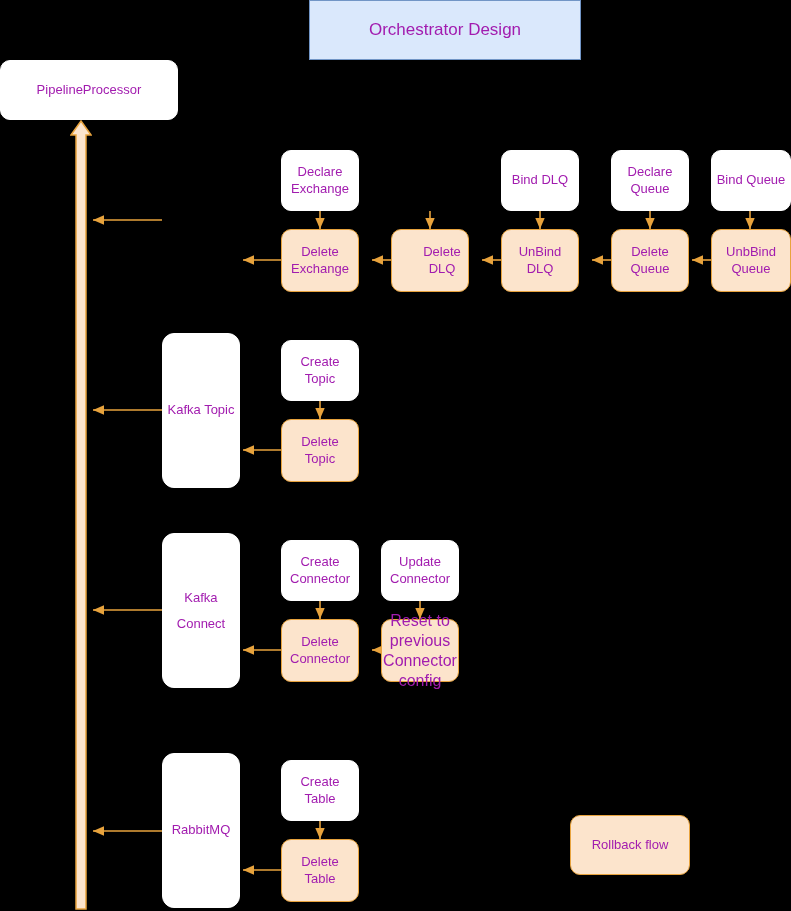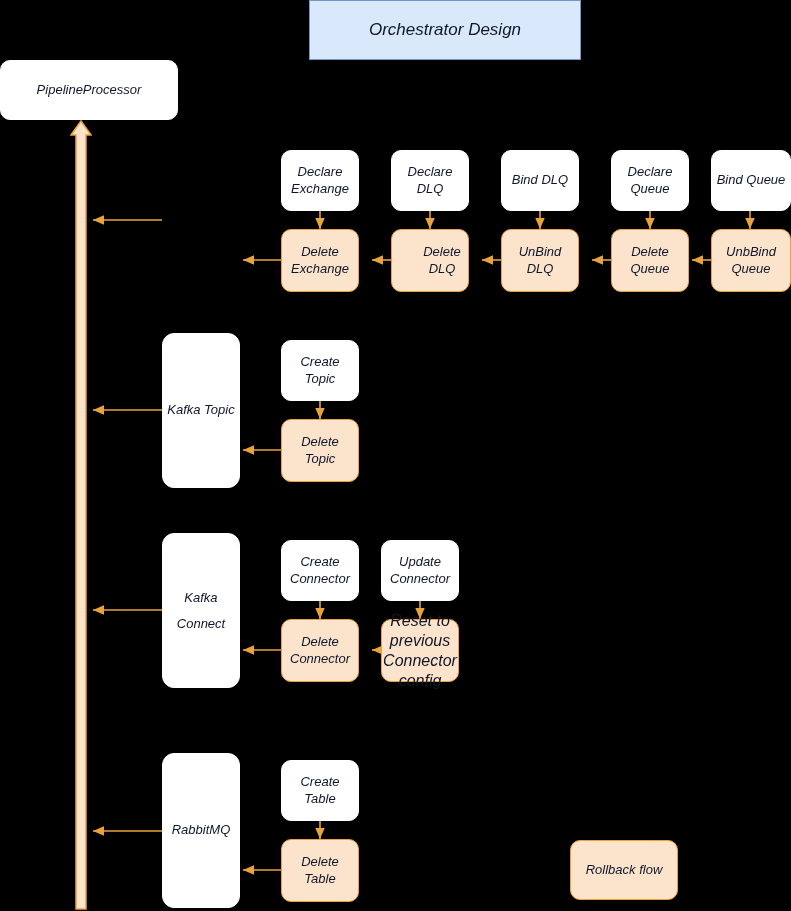--- a/index.html
+++ b/index.html
@@ -20,27 +20,26 @@
   }
 
   
   .node {
     position: absolute;
     box-sizing: border-box;
     display: flex;
     align-items: center;
     justify-content: center;
     text-align: center;
-    color: #0f172a;
+    color: #a21caf;
     font-size: 13px;
     line-height: 1.25;
     border-radius: 10px;
     padding: 2px 4px;
     user-select: none;
-    font-style: italic;
   }
 
   .node.white {
     background: #FFFFFF;
     border: 1px solid #FFFFFF;
   }
 
   .node.peach {
     background: #FCE4CC;
     border: 1.5px solid #E8A33D;
@@ -137,23 +136,20 @@
 
   <div class="node white" style="left:0px; top:60px; width:178px; height:60px;">
     <span class="node-label">PipelineProcessor</span>
   </div>
 
 
   <div class="node white" style="left:281px; top:150px; width:78px; height:61px;">
     <span class="node-label">Declare
 Exchange</span>
   </div>
-  <div class="node white" style="left:391px; top:150px; width:78px; height:61px;">
-    <span class="node-label">Declare DLQ</span>
-  </div>
   <div class="node white" style="left:501px; top:150px; width:78px; height:61px;">
     <span class="node-label">Bind DLQ</span>
   </div>
   <div class="node white" style="left:611px; top:150px; width:78px; height:61px;">
     <span class="node-label">Declare
 Queue</span>
   </div>
   <div class="node white" style="left:711px; top:150px; width:80px; height:61px;">
     <span class="node-label">Bind Queue</span>
   </div>
@@ -212,17 +208,17 @@
   <div class="node white container" style="left:162px; top:753px; width:78px; height:155px;">
     <span class="node-label">RabbitMQ</span>
   </div>
   <div class="node white" style="left:281px; top:760px; width:78px; height:61px;">
     <span class="node-label">Create Table</span>
   </div>
   <div class="node peach" style="left:281px; top:839px; width:78px; height:63px;">
     <span class="node-label">Delete Table</span>
   </div>
 
-  <div class="node peach" style="left:570px; top:840px; width:108px; height:60px;">
+  <div class="node peach" style="left:570px; top:815px; width:120px; height:60px;">
     <span class="node-label">Rollback flow</span>
   </div>
 
 </div>
 
 </body></html>

